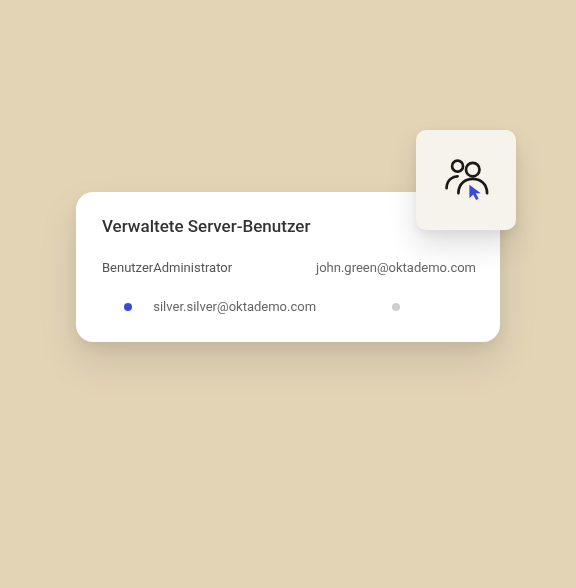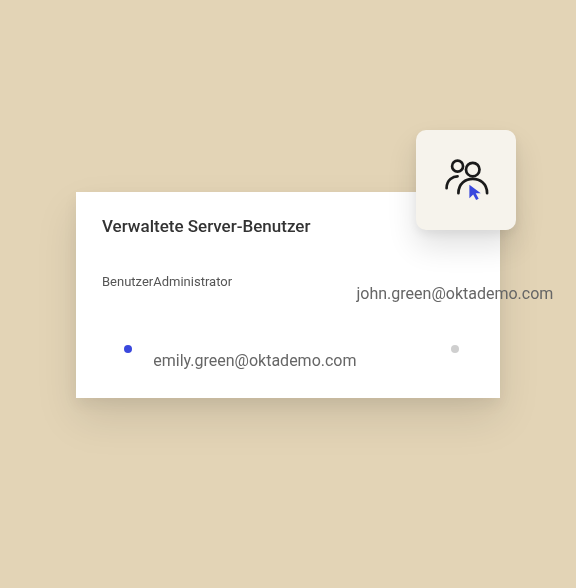--- a/index.html
+++ b/index.html
@@ -14,21 +14,21 @@
       font-family: -apple-system, BlinkMacSystemFont, "Segoe UI", Roboto, sans-serif;
       position: relative;
       overflow: hidden;
     }
     .card {
       position: absolute;
       left: 76px;
       top: 192px;
       width: 424px;
       background: #ffffff;
-      border-radius: 0;
+      border-radius: 17px;
       padding: 24px 26px 28px 26px;
       box-shadow: 0 20px 40px rgba(0,0,0,0.10), 0 6px 14px rgba(0,0,0,0.06);
     }
     .card-title {
       font-size: 17px;
       font-weight: 500;
       color: #333;
       margin-bottom: 24px;
     }
     .table {
@@ -38,24 +38,23 @@
       align-items: center;
     }
     .th {
       font-size: 13px;
       color: #555;
       font-weight: 400;
     }
     .th.center {
     }
     .td {
-      font-size: 16px;
+      font-size: 13px;
       color: #666;
       font-weight: 400;
-      margin-top: 24px;
     }
     .dot-cell {
       display: flex;
       justify-content: center;
     }
     .dot {
       width: 8px;
       height: 8px;
       border-radius: 50%;
     }
@@ -90,21 +89,21 @@
   <div class="card-title">Verwaltete Server-Benutzer</div>
   <div class="table">
     <div class="th">Benutzer</div>
     <div class="th center">Administrator</div>
 
     <div class="td">john.green@oktademo.com</div>
     <div class="dot-cell">
       <span class="dot active"></span>
     </div>
 
-    <div class="td">emily.green@oktademo.com</div>
+    <div class="td">silver.silver@oktademo.com</div>
     <div class="dot-cell">
       <span class="dot inactive"></span>
     </div>
   </div>
 </div>
 
 <div class="icon-tile">
   <span>
     <svg viewBox="0 0 64 64" fill="none" stroke="#1a1a1a" stroke-width="3.2" stroke-linecap="round" stroke-linejoin="round">
 

